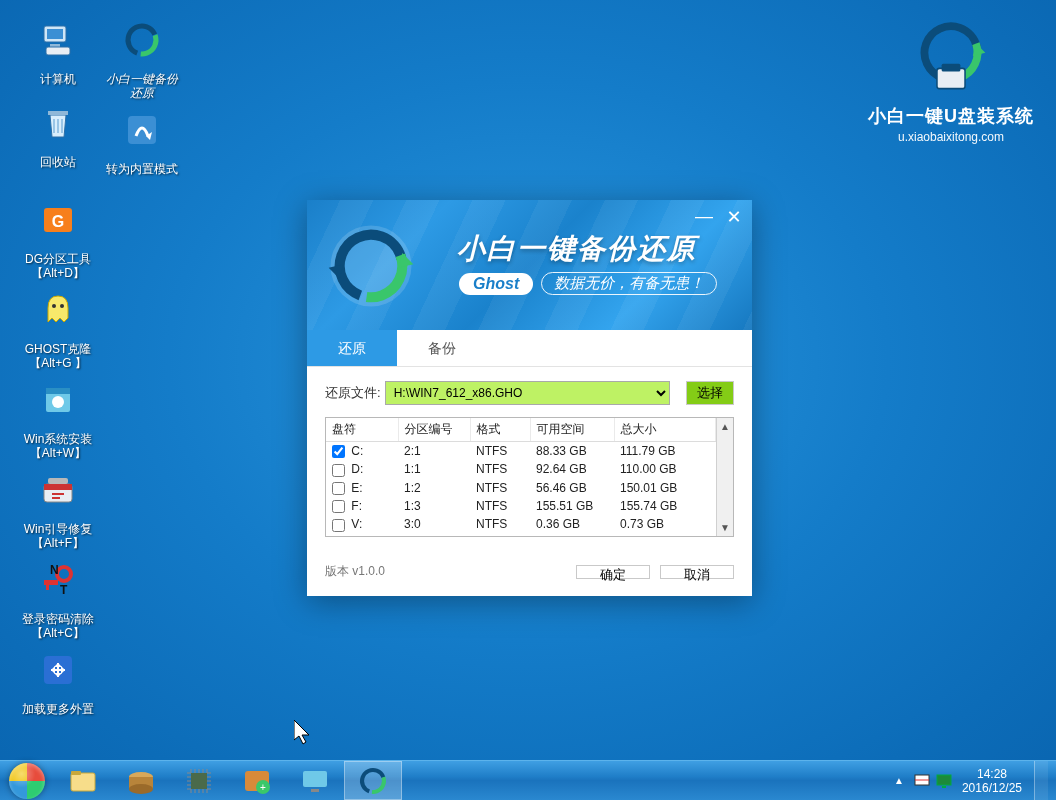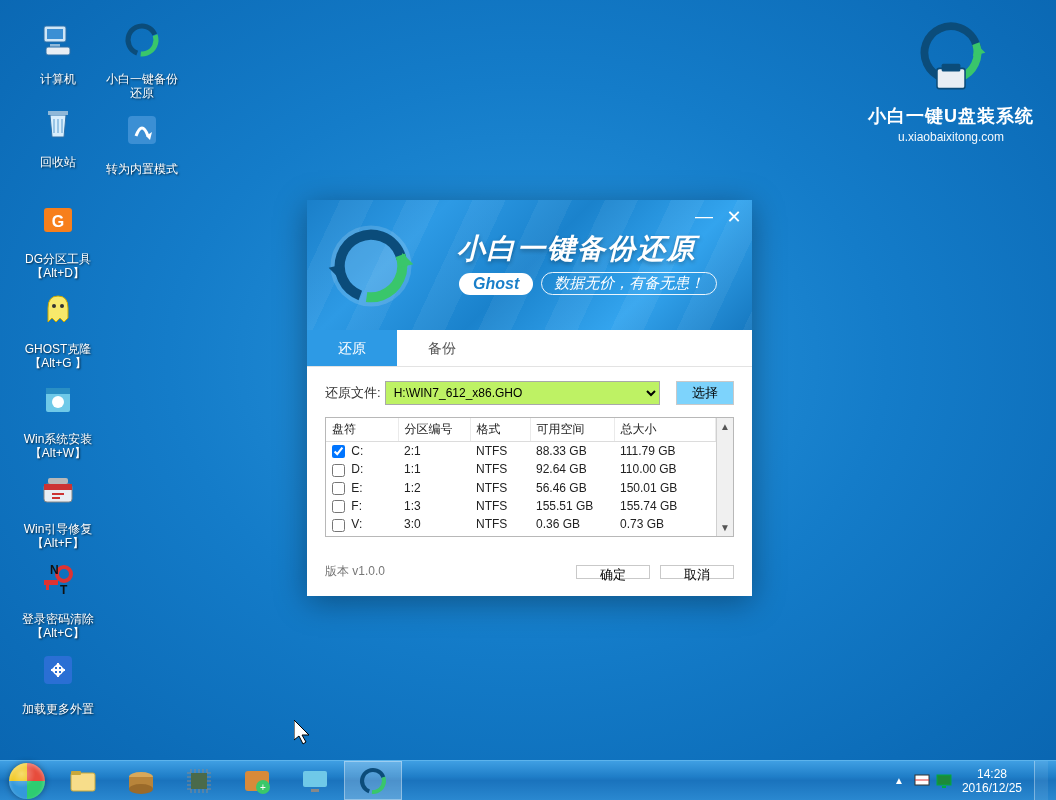--- a/index.html
+++ b/index.html
@@ -46,21 +46,21 @@
 .ghost-text { color: #fff; font-size: 15px; font-style: italic; border: 1px solid rgba(255,255,255,.9); border-radius: 14px; padding: 1px 12px; }
 
 .tabs { display: flex; border-bottom: 1px solid #e3e3e3; }
 .tab { width: 90px; height: 36px; line-height: 36px; text-align: center; font-size: 14px; cursor: pointer; color: #555; }
 .tab.active { background: #2d9ae5; color: #fff; }
 
 .app-body { padding: 14px 18px 12px; }
 .row-file { display: flex; align-items: center; gap: 4px; margin-bottom: 12px; }
 .row-file .flbl { font-size: 13px; color: #333; white-space: nowrap; }
 .row-file select { flex: 1; height: 24px; border: 1px solid #a9a9a9; font-size: 12px; padding: 0 4px; background: #bef264; }
-.row-file .choose { width: 58px; height: 24px; border: 1px solid #c9c9c9; background: #7dd3fc; font-size: 13px; cursor: pointer; margin-left: 12px; }
+.row-file .choose { width: 48px; height: 24px; border: 1px solid #c9c9c9; background: #84cc16; font-size: 13px; cursor: pointer; margin-left: 12px; }
 
 .tbl-wrap { border: 1px solid #b8b8b8; height: 120px; position: relative; }
 .tbl-wrap .sb { position: absolute; right: 0; top: 0; bottom: 0; width: 17px; background: #f0f0f0; border-left: 1px solid #d0d0d0; }
 .tbl-wrap .sb .up, .tbl-wrap .sb .dn { height: 17px; text-align: center; font-size: 10px; color: #555; line-height: 17px; cursor: pointer; }
 .tbl-wrap .sb .dn { position: absolute; bottom: 0; left: 0; right: 0; }
 table { width: calc(100% - 17px); border-collapse: collapse; font-size: 12px; color: #222; }
 th { text-align: left; font-weight: normal; padding: 3px 6px; border-bottom: 1px solid #dcdcdc; border-right: 1px solid #eaeaea; background: #fff; }
 td { padding: 2px 6px; height: 18px; }
 td.chk { width: 48px; }
 td.chk input { vertical-align: middle; margin-right: 3px; }
@@ -111,21 +111,21 @@
       <div class="ico">
         <svg viewBox="0 0 40 40">
           <rect x="6" y="6" width="22" height="16" rx="2" fill="#cfe6f7" stroke="#2a6fa8"></rect>
           <rect x="9" y="9" width="16" height="10" fill="#3b8fd4"></rect>
           <rect x="12" y="24" width="10" height="3" fill="#8fb8d8"></rect>
           <rect x="8" y="27" width="24" height="8" rx="2" fill="#e8eef4" stroke="#2a6fa8"></rect>
         </svg>
       </div>
       <div class="lbl">计算机</div>
     </div>
-    <div class="desktop-icon" style="left: 102px; top: 20px;">
+    <div class="desktop-icon" style="left: 102px; top: 20px; font-style: italic;">
       <div class="ico">
         <svg viewBox="0 0 40 40">
           <circle cx="20" cy="20" r="14" fill="none" stroke="#0b4c7a" stroke-width="5" stroke-dasharray="55 35" transform="rotate(110 20 20)"></circle>
           <circle cx="20" cy="20" r="14" fill="none" stroke="#39c66b" stroke-width="5" stroke-dasharray="28 62" transform="rotate(-20 20 20)"></circle>
         </svg>
       </div>
       <div class="lbl">小白一键备份<br>还原</div>
     </div>
     <div class="desktop-icon" style="left: 18px; top: 103px;">
       <div class="ico">

